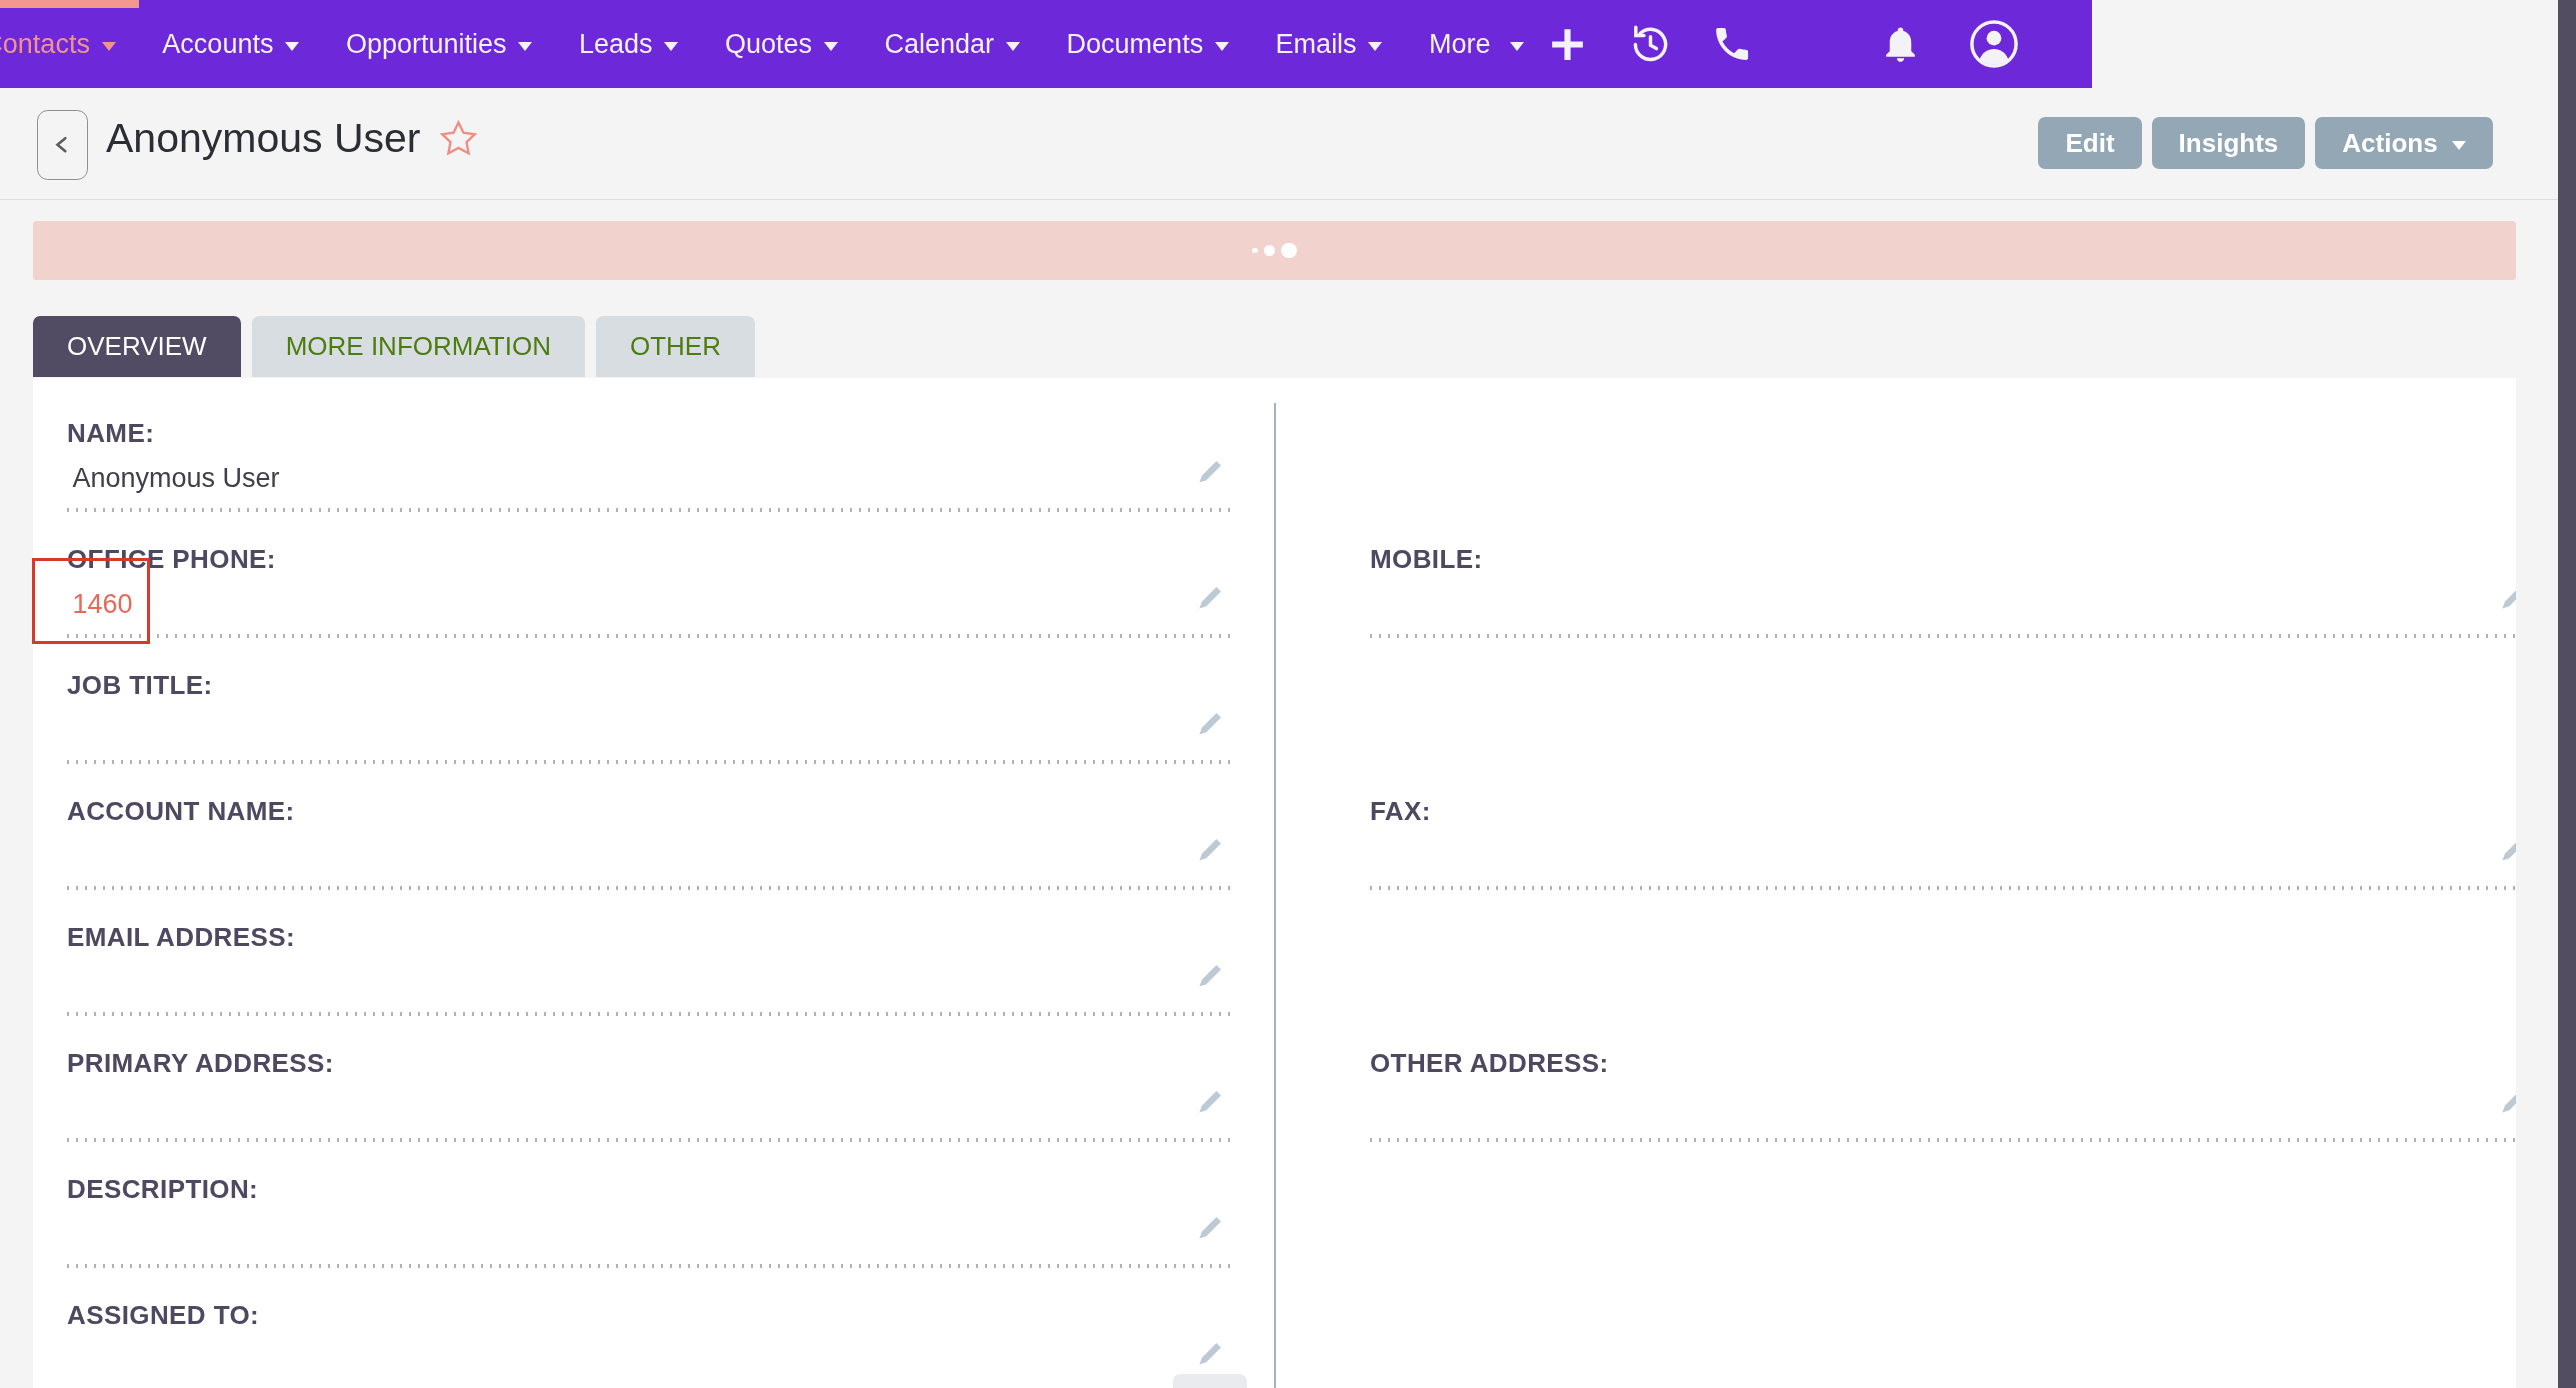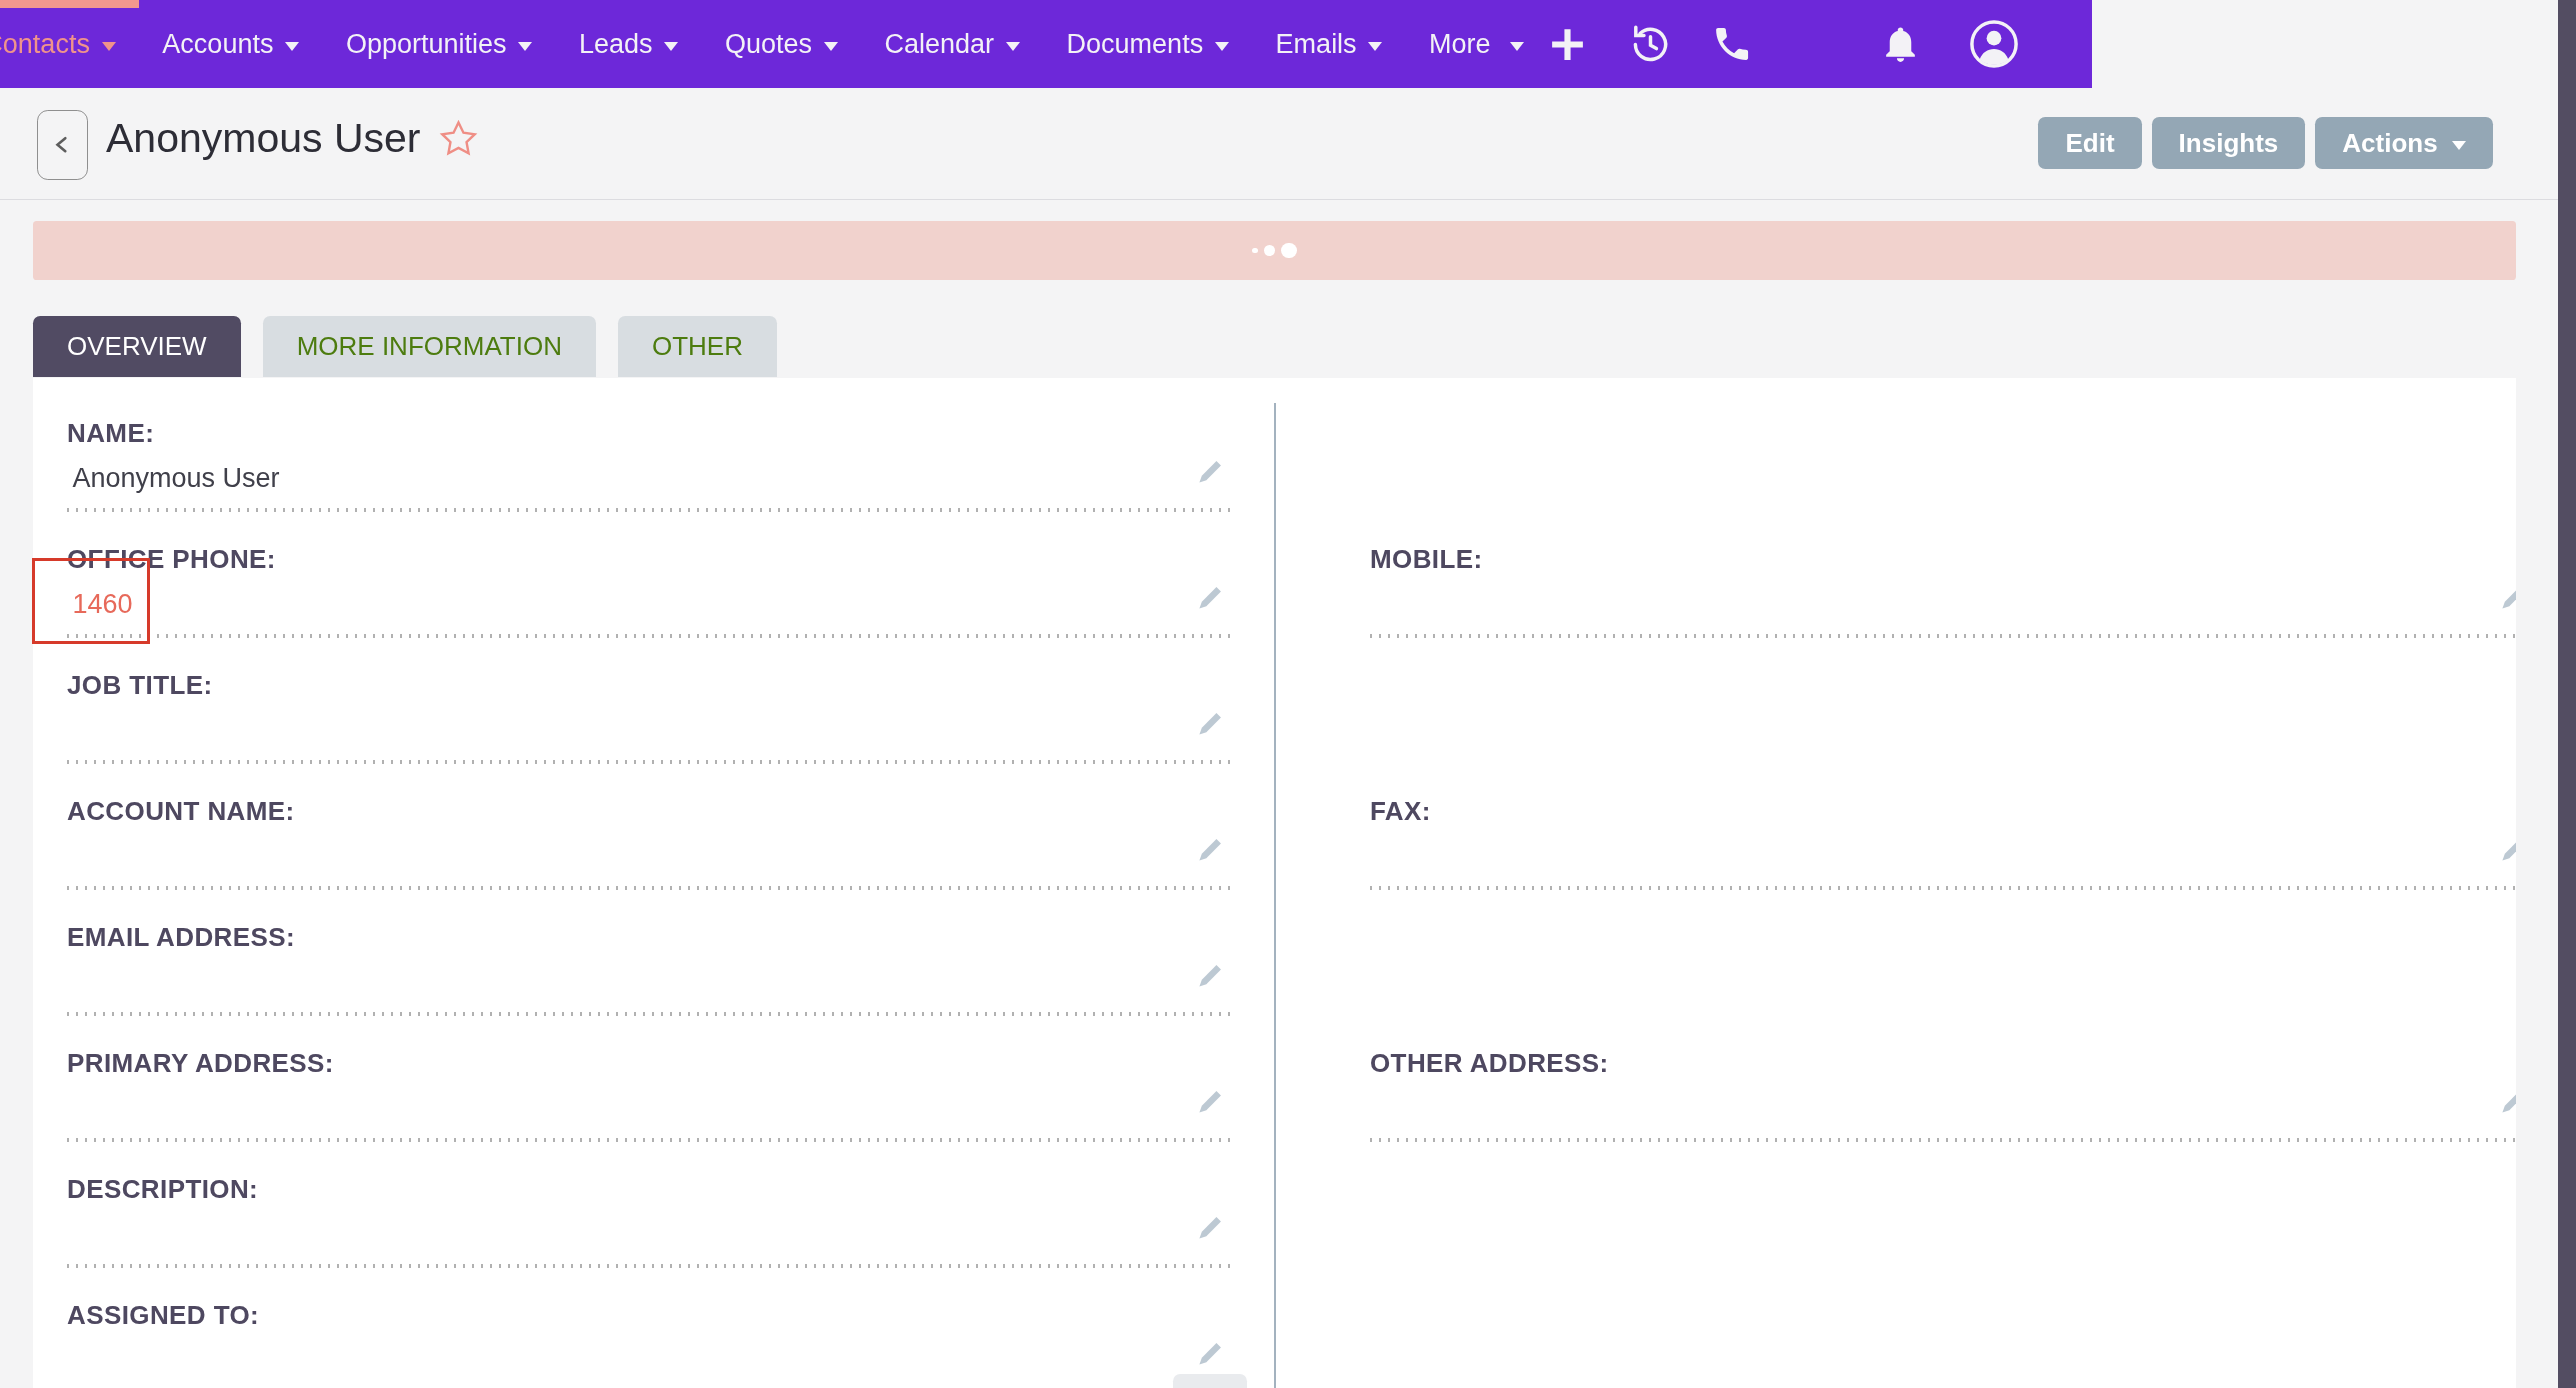--- a/index.html
+++ b/index.html
@@ -70,21 +70,21 @@
     position:absolute; left:33px; top:221px; width:2483px; height:59px;
     background:#f1d2cd; border-radius:3.6px; display:flex; align-items:center; justify-content:center; z-index:5;
   }
   .loading-dots { display:flex; align-items:center; gap:6.3px; }
   .loading-dots i { display:block; border-radius:50%; background:#fff; }
   .loading-dots .d1 { width:5.4px;  height:5.4px;  }
   .loading-dots .d2 { width:10.8px; height:10.8px; }
   .loading-dots .d3 { width:15.3px; height:15.3px; }
 
   
-  .tabs { position:absolute; left:33px; top:316px; display:flex; gap:22px; z-index:6; }
+  .tabs { position:absolute; left:33px; top:316px; display:flex; gap:11px; z-index:6; }
   .tab {
     height:61px; padding:0 34px; display:flex; align-items:center;
     background:#d8dde1; color:#4d7c0f; font-size:26px;
     border-radius:7.2px 7.2px 0 0; cursor:pointer; white-space:nowrap;
   }
   .tab.active { background:#514b63; color:#fff; }
 
   
   .panel { position:absolute; left:33px; top:378px; width:2483px; height:1011px; background:#fff; overflow:hidden; z-index:4; }
   .col-divider { position:absolute; left:1241px; top:25px; bottom:0; width:1.8px; background:#a3b2bf; }

